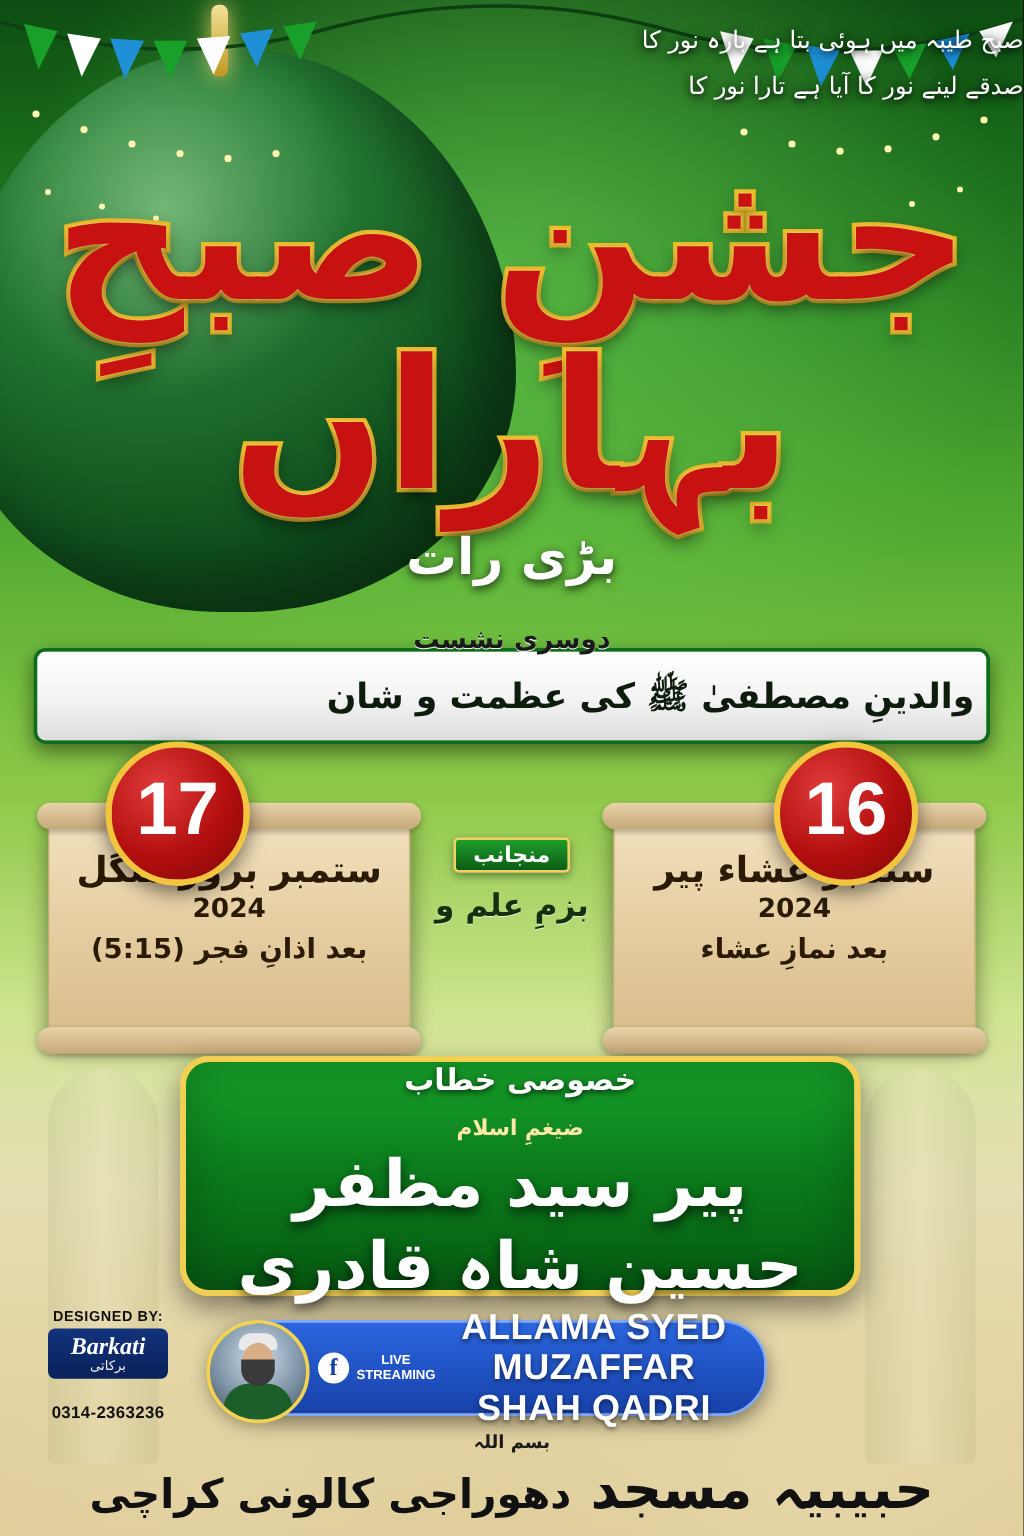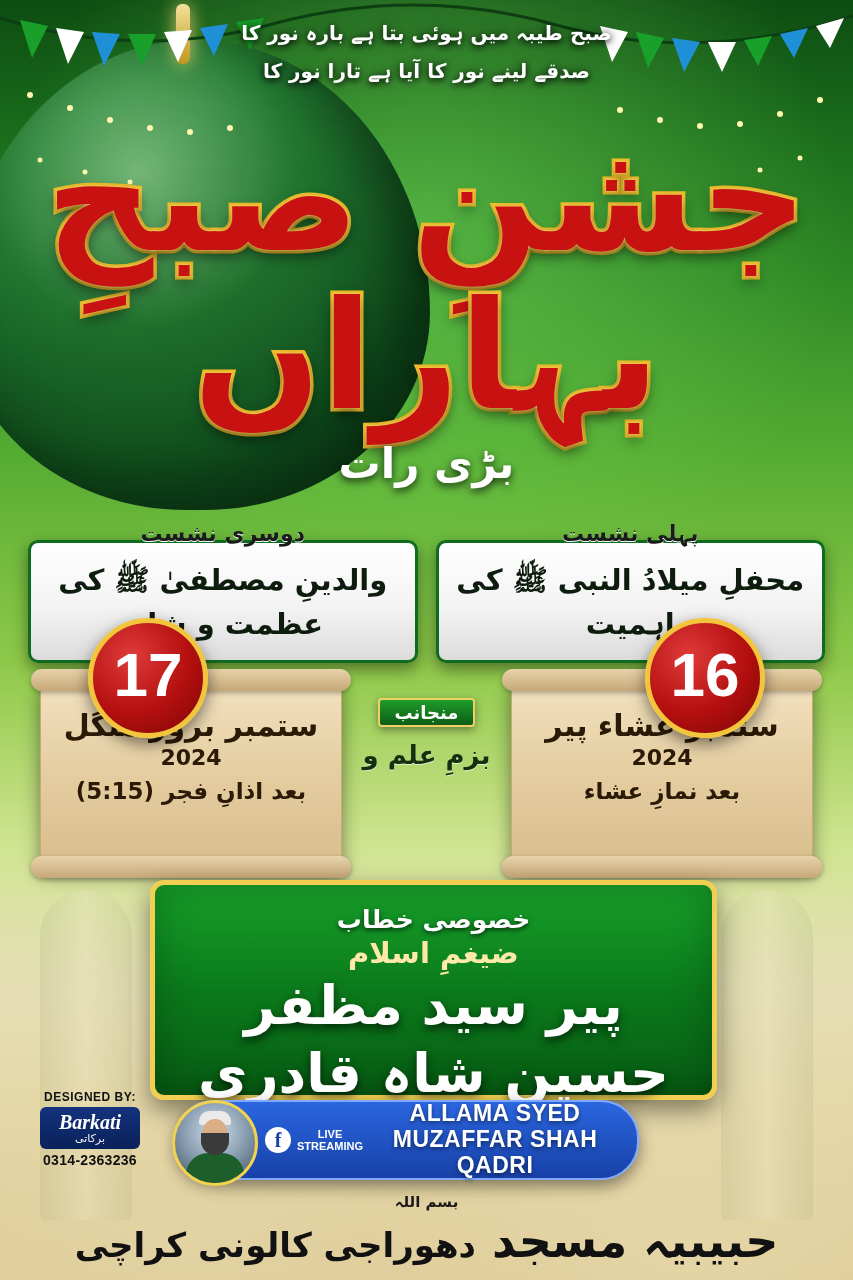--- a/index.html
+++ b/index.html
@@ -85,27 +85,26 @@
     height: 250px;
     pointer-events: none;
   }
 
   
   .couplet {
     position: absolute;
     top: 14px;
     right: 0;
     left: 0;
-    text-align: center;
     color: #ffffff;
     text-shadow: 0 2px 6px rgba(0,0,0,0.85), 0 0 12px rgba(0,0,0,0.6);
     direction: rtl;
     font-size: 20px;
     line-height: 1.9;
-    font-weight: bold;
+    font-weight: normal;
     font-family: "DejaVu Sans", sans-serif;
     z-index: 6;
   }
   .couplet .line2 { font-size: 20px; }
 
   
   .title-wrap {
     position: absolute;
     top: 120px;
     left: 0;
@@ -151,21 +150,21 @@
     z-index: 8;
   }
   .session {
     position: relative;
     flex: 1;
     background: linear-gradient(180deg, #ffffff 0%, #f3f3f3 55%, #dcdcdc 100%);
     border: 3px solid #0f6b1e;
     border-radius: 10px;
     padding: 16px 10px 14px;
     box-shadow: 0 6px 16px rgba(0,0,0,0.45);
-    text-align: center;
+    text-align: right;
     direction: rtl;
   }
   .session-label {
     position: absolute;
     top: -22px;
     right: 50%;
     transform: translateX(50%);
     color: #1a1a1a;
     font-family: "DejaVu Sans", sans-serif;
     font-size: 22px;
@@ -287,38 +286,38 @@
 
   
   .speaker-panel {
     position: absolute;
     left: 150px;
     right: 136px;
     top: 880px;
     height: 190px;
     background: linear-gradient(180deg, #17a12a 0%, #0b7a1b 50%, #075c13 100%);
     border: 5px solid #f0cf52;
-    border-radius: 14px;
+    border-radius: 24px;
     box-shadow: 0 10px 24px rgba(0,0,0,0.45), inset 0 0 40px rgba(0,0,0,0.25);
     direction: rtl;
     text-align: center;
-    padding-top: 20px;
+    padding-top: 0;
     z-index: 9;
   }
   .speaker-khitab {
     font-family: "DejaVu Sans", sans-serif;
     font-size: 25px;
     font-weight: bold;
     color: #ffffff;
     text-shadow: 0 2px 5px rgba(0,0,0,0.7);
   }
   .speaker-title {
-    margin-top: 2px;
-    font-family: "DejaVu Sans", sans-serif;
-    font-size: 29px;
+    margin-top: 16px;
+    font-family: "DejaVu Sans", sans-serif;
+    font-size: 18px;
     font-weight: bold;
     color: #ffe9a8;
   }
   .speaker-name {
     margin-top: 2px;
     font-family: "DejaVu Sans", sans-serif;
     font-size: 54px;
     font-weight: bold;
     color: #ffffff;
     line-height: 1.25;
@@ -354,21 +353,21 @@
     font-size: 20px;
     font-weight: bold;
     line-height: 1;
   }
   .designer-sub {
     font-family: "DejaVu Sans", sans-serif;
     font-size: 11px;
     opacity: 0.95;
   }
   .designer-phone {
-    margin-top: 3px;
+    margin-top: 20px;
     font-size: 14px;
     font-weight: bold;
     color: #111;
     letter-spacing: 0.3px;
   }
 
   
   .live-bar {
     position: absolute;
     left: 175px;
@@ -456,21 +455,21 @@
     color: #ffffff;
     font-size: 11px;
     font-weight: bold;
     line-height: 1.1;
     text-align: center;
   }
   .live-names {
     flex: 1;
     text-align: center;
     color: #ffffff;
-    font-size: 23px;
+    font-size: 30px;
     font-weight: bold;
     line-height: 1.12;
     letter-spacing: 0.5px;
     padding-right: 10px;
     text-shadow: 0 2px 4px rgba(0,0,0,0.5);
   }
 
   
   .footer {
     position: absolute;
@@ -554,24 +553,20 @@
     <div class="line2">صدقے لینے نور کا آیا ہے تارا نور کا</div>
   </div>
 
   <div class="title-wrap">
     <div class="title-main">جشنِ صبحِ بہاراں</div>
     <div class="title-sub">بڑی رات</div>
   </div>
 
   <div class="sessions">
     <div class="session">
-      <div class="session-label">پہلی نشست</div>
-      <div class="session-text">محفلِ میلادُ النبی ﷺ کی اہمیت</div>
-    </div>
-    <div class="session">
       <div class="session-label">دوسری نشست</div>
       <div class="session-text">والدینِ مصطفیٰ ﷺ کی عظمت و شان</div>
     </div>
   </div>
 
   <div class="scrolls">
 
     <div class="scroll right">
       <div class="scroll-inner">
         <div class="scroll-day">

